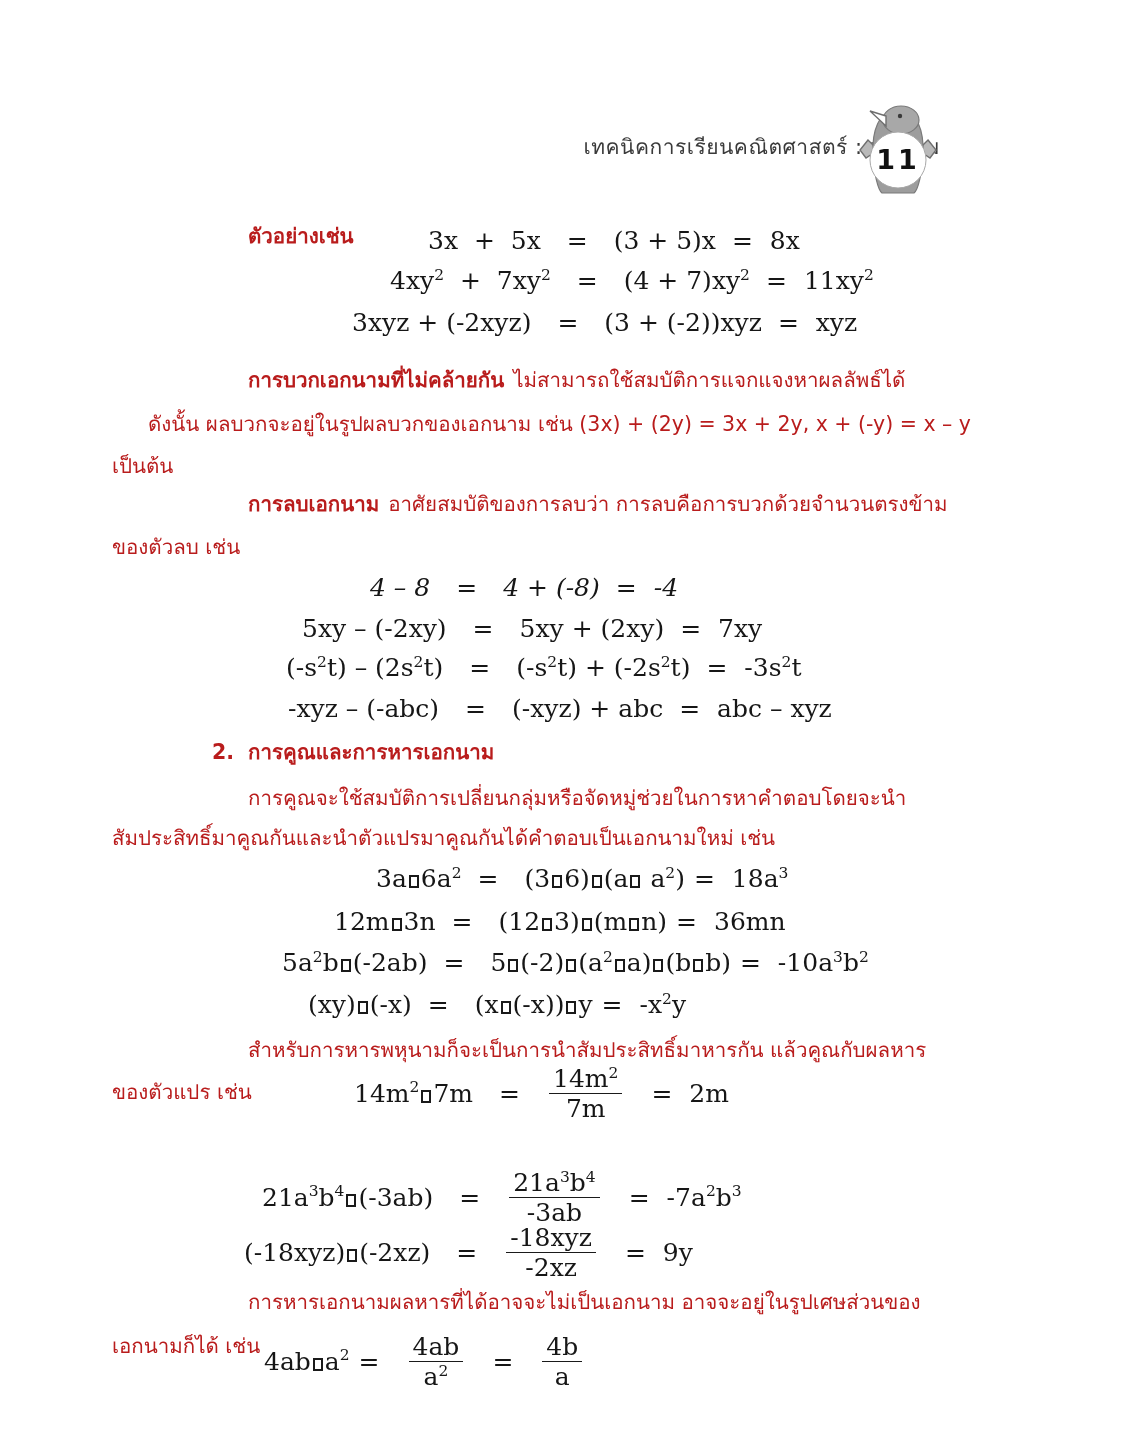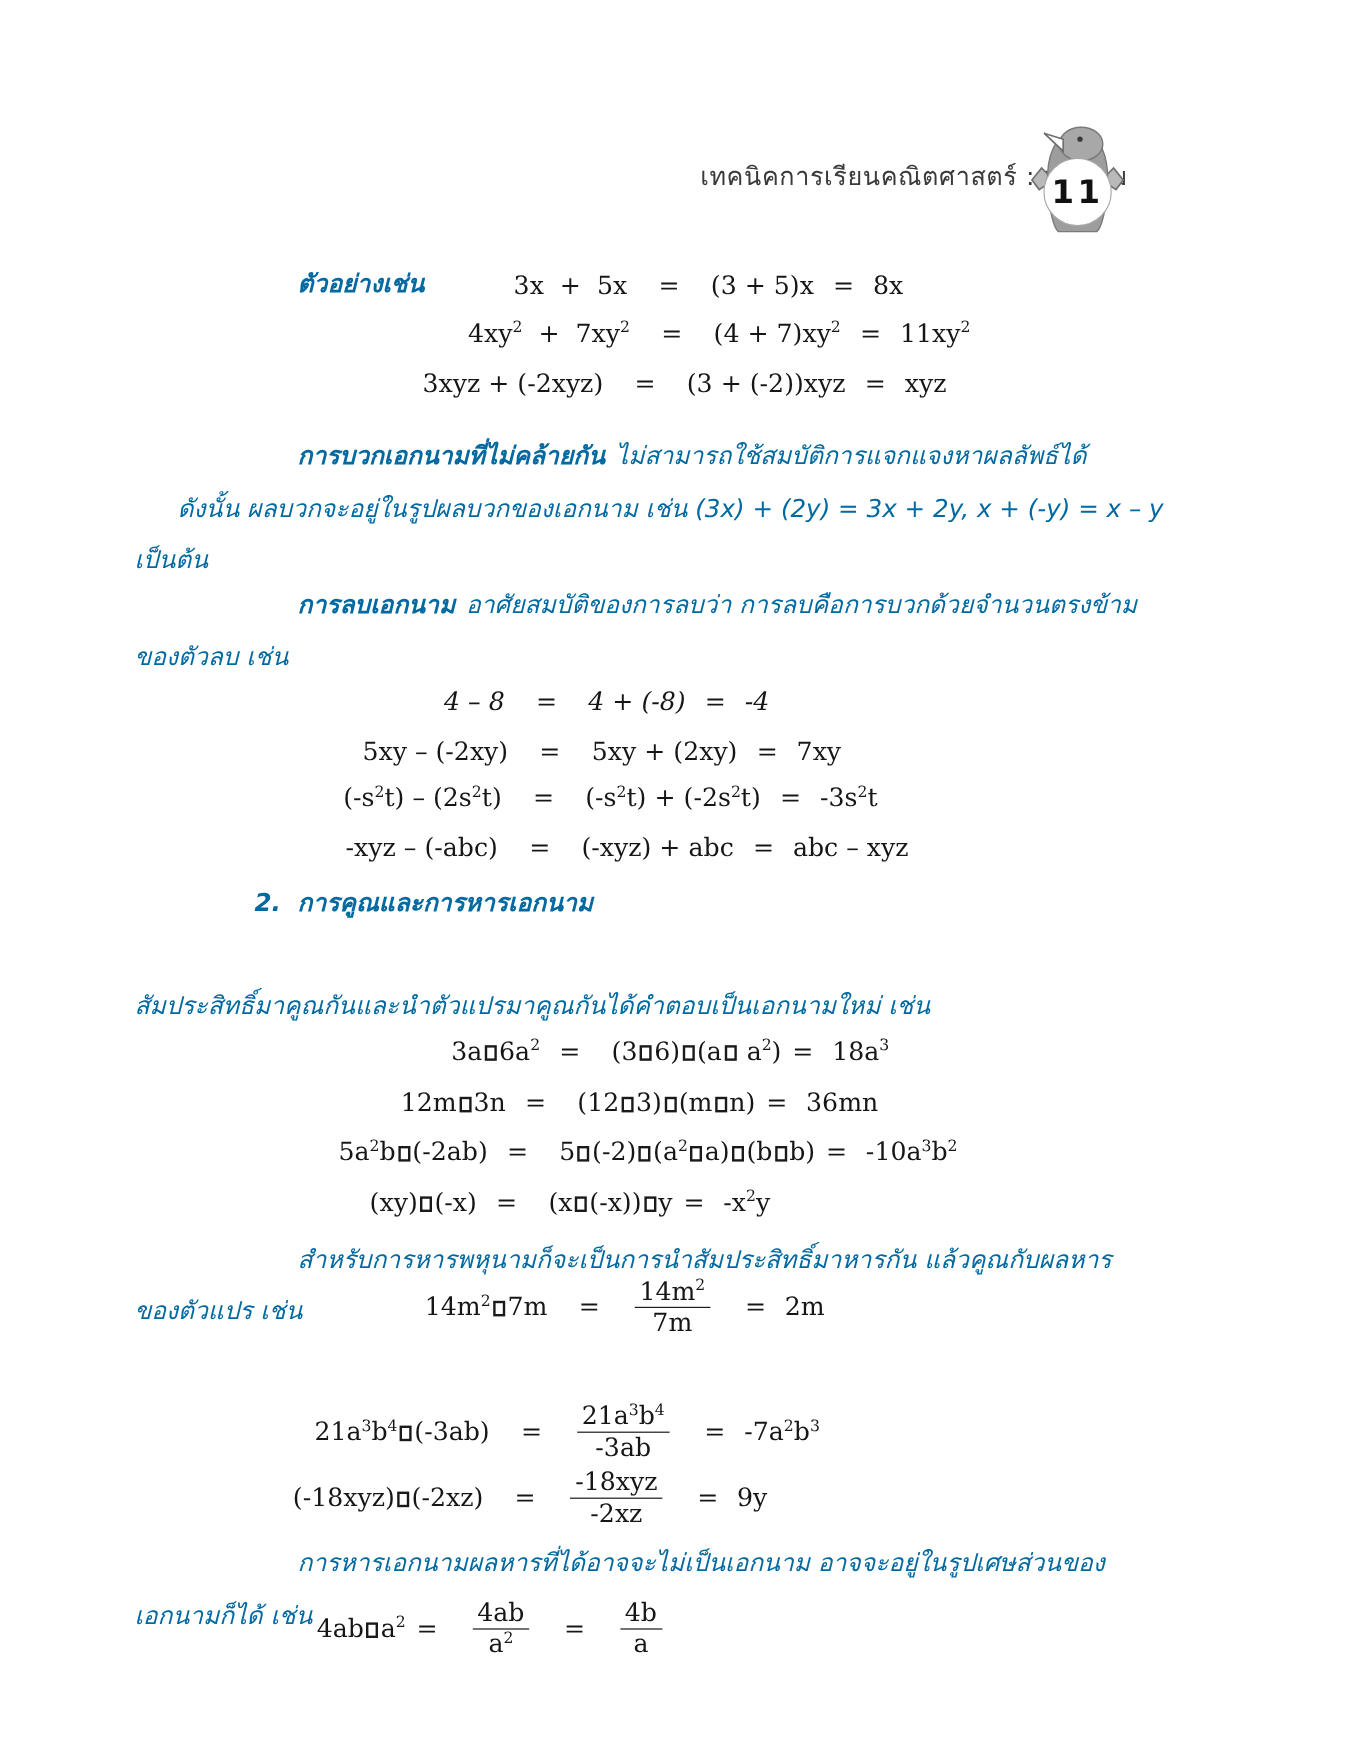--- a/index.html
+++ b/index.html
@@ -46,32 +46,31 @@
     width: 84px;
     height: 100px;
   }
   .mascot svg { display: block; }
 
   
   .tx {
     position: absolute;
     font-family: "DejaVu Sans", sans-serif;
     font-size: 20.5px;
-    color: #0369a1;
+    color: #b91c1c;
     white-space: nowrap;
     line-height: 1.0;
-    font-style: italic;
   }
   .bold { font-weight: bold; }
 
   
   .math {
     position: absolute;
     font-family: "DejaVu Serif", serif;
-    font-size: 21px;
+    font-size: 25px;
     color: #161616;
     white-space: nowrap;
     line-height: 1.0;
   }
   .math sup {
     font-size: 0.62em;
     vertical-align: super;
     line-height: 0;
   }
 
@@ -181,20 +180,21 @@
     (-s<sup>2</sup>t) – (2s<sup>2</sup>t)<span class="sp-l"></span>=<span class="sp-l"></span>(-s<sup>2</sup>t) + (-2s<sup>2</sup>t)<span class="sp"></span>=<span class="sp-s"></span>&nbsp;-3s<sup>2</sup>t
   </div>
 
   <div class="math" style="left:288px; top:696px;">
     -xyz – (-abc)<span class="sp-l"></span>=<span class="sp-l"></span>(-xyz) + abc<span class="sp"></span>=<span class="sp-s"></span>&nbsp;abc – xyz
   </div>
 
   <div class="tx bold" style="left:212px; top:742px;">2.</div>
   <div class="tx bold" style="left:248px; top:742px;">การคูณและการหารเอกนาม</div>
 
+  <div class="tx" style="left:248px; top:788px;">การคูณจะใช้สมบัติการเปลี่ยนกลุ่มหรือจัดหมู่ช่วยในการหาคำตอบโดยจะนำ</div>
 
   <div class="tx" style="left:112px; top:828px;">สัมประสิทธิ์มาคูณกันและนำตัวแปรมาคูณกันได้คำตอบเป็นเอกนามใหม่ เช่น</div>
 
   <div class="math" style="left:336px; top:866px;margin-left:40px;">
     3a<span class="tofu"></span>6a<sup>2</sup><span class="sp"></span>=<span class="sp-l"></span>(3<span class="tofu"></span>6)<span class="tofu"></span>(a<span class="tofu"></span>&nbsp;a<sup>2</sup>)<span class="sp-s"></span>=<span class="sp-s"></span>&nbsp;18a<sup>3</sup>
   </div>
 
   <div class="math" style="left:334px; top:909px;">
     12m<span class="tofu"></span>3n<span class="sp"></span>=<span class="sp-l"></span>(12<span class="tofu"></span>3)<span class="tofu"></span>(m<span class="tofu"></span>n)<span class="sp-s"></span>=<span class="sp-s"></span>&nbsp;36mn
   </div>

